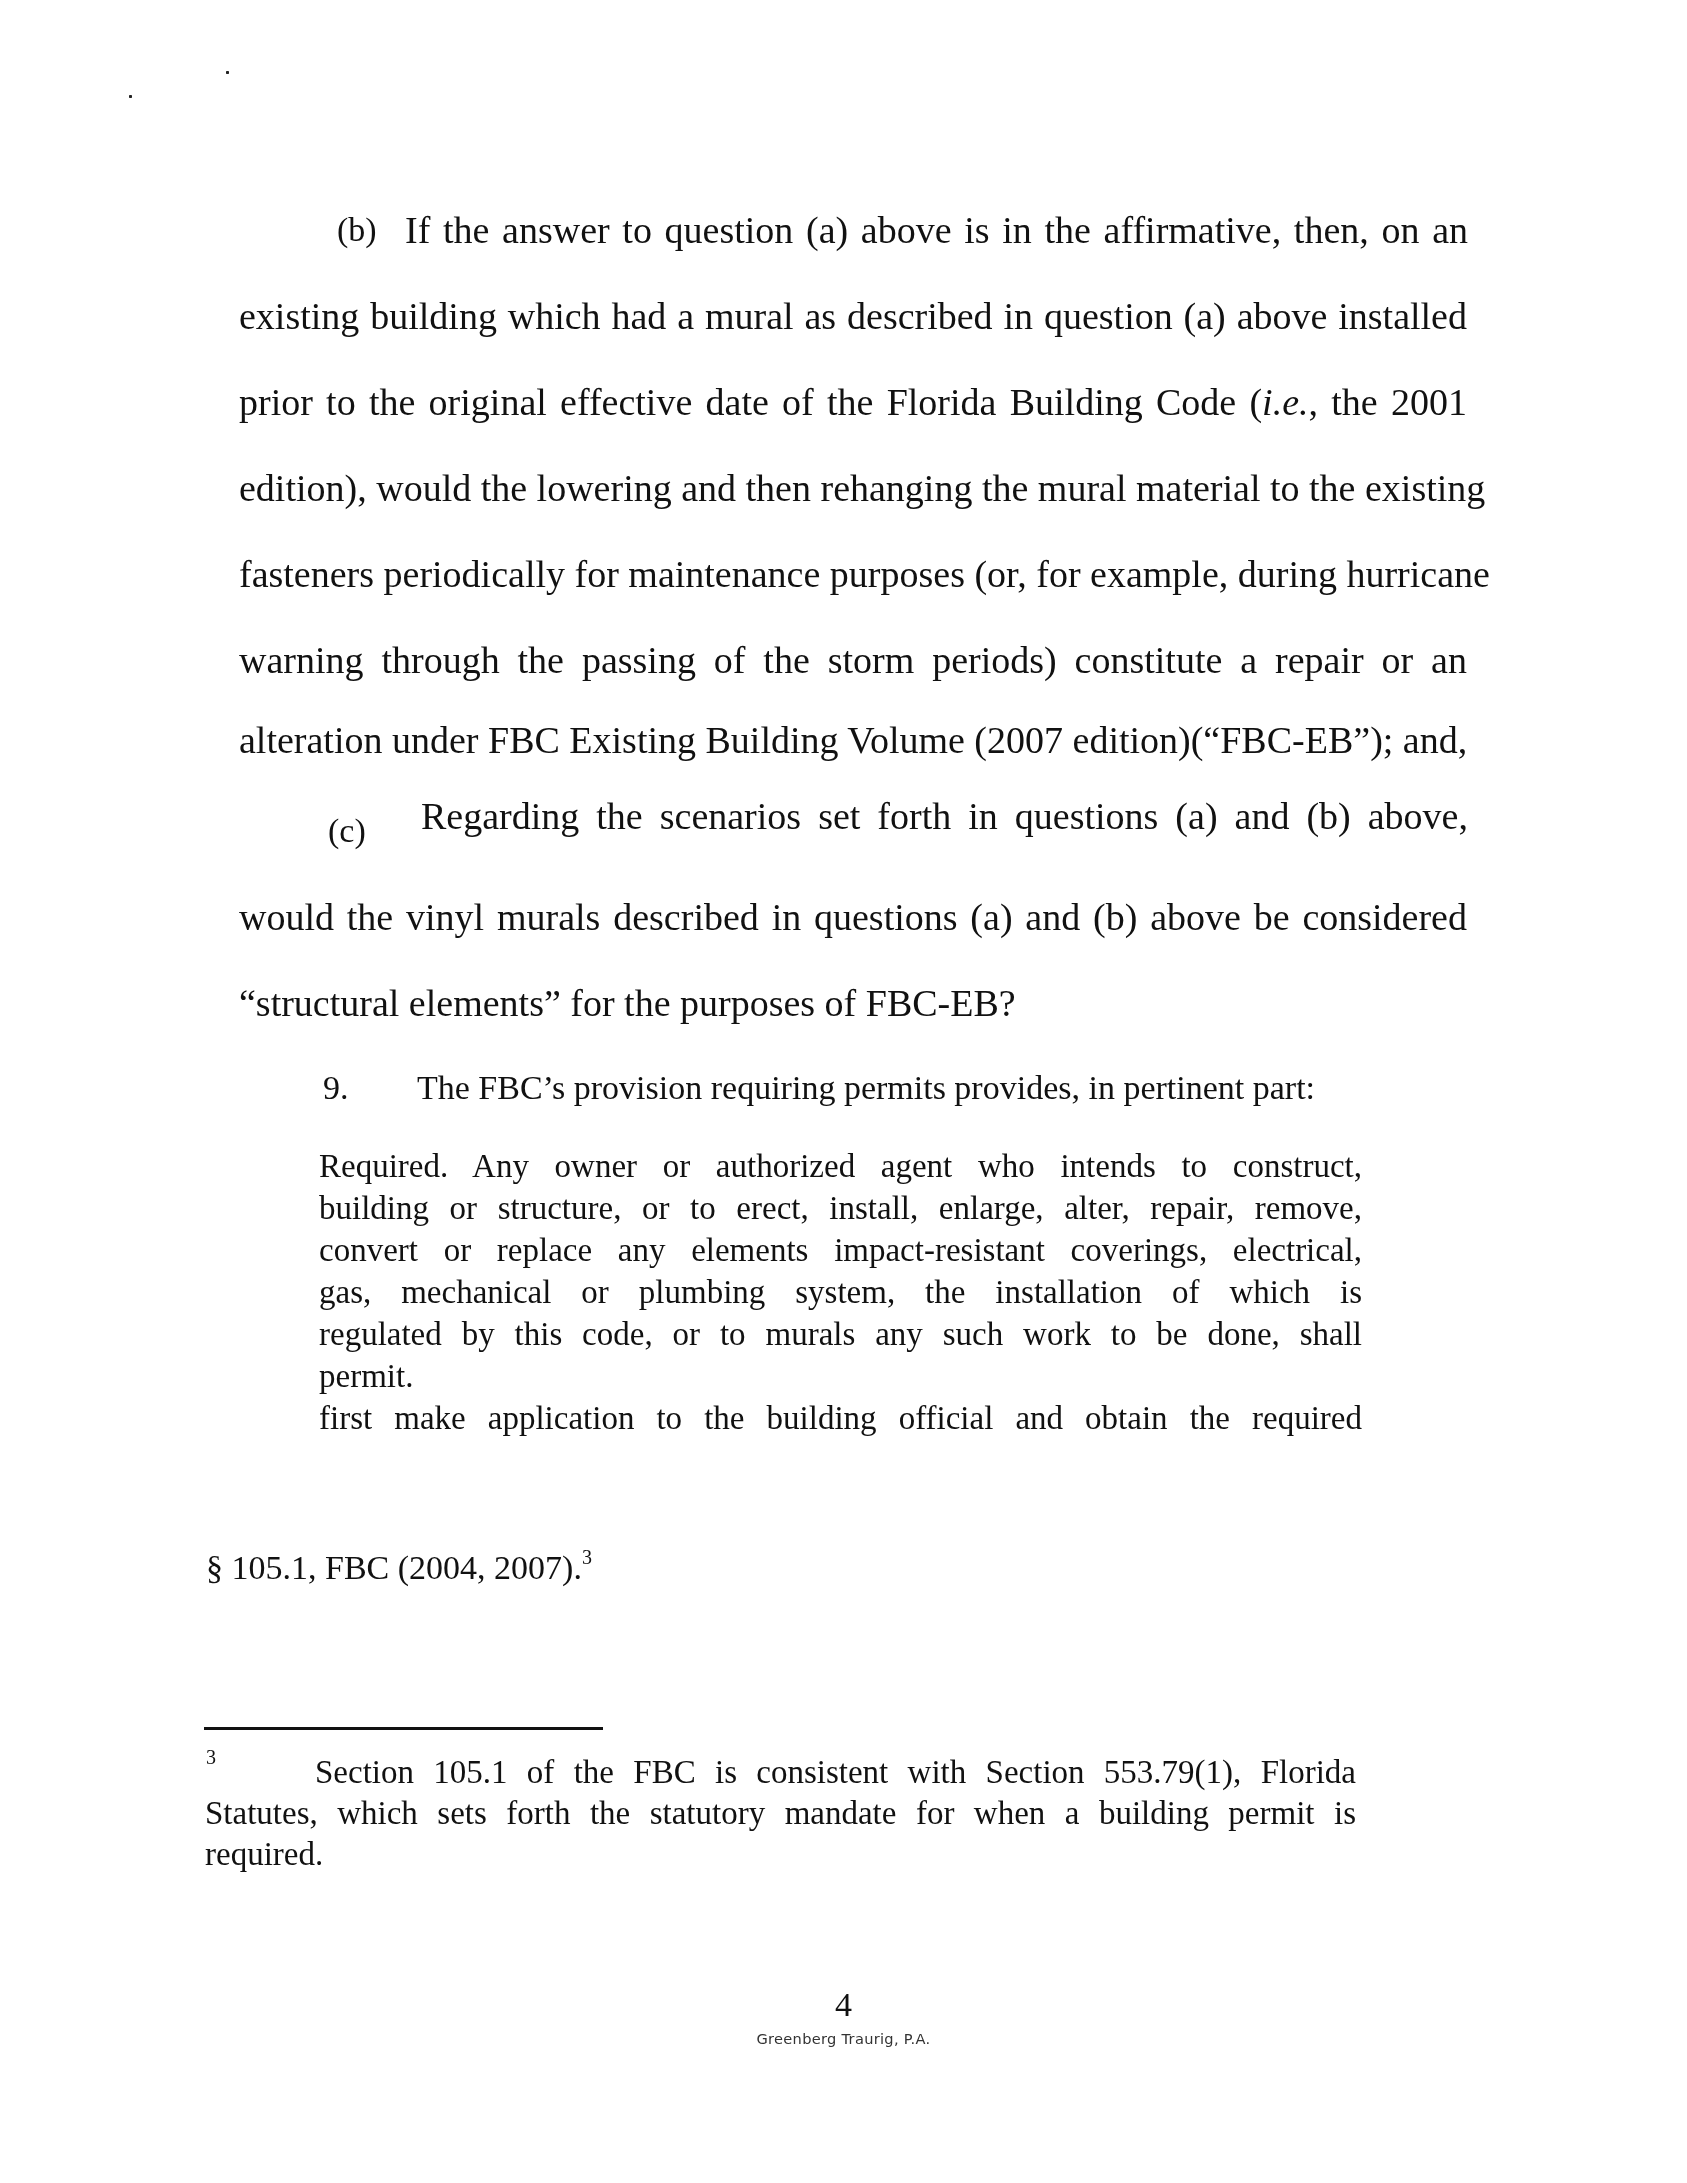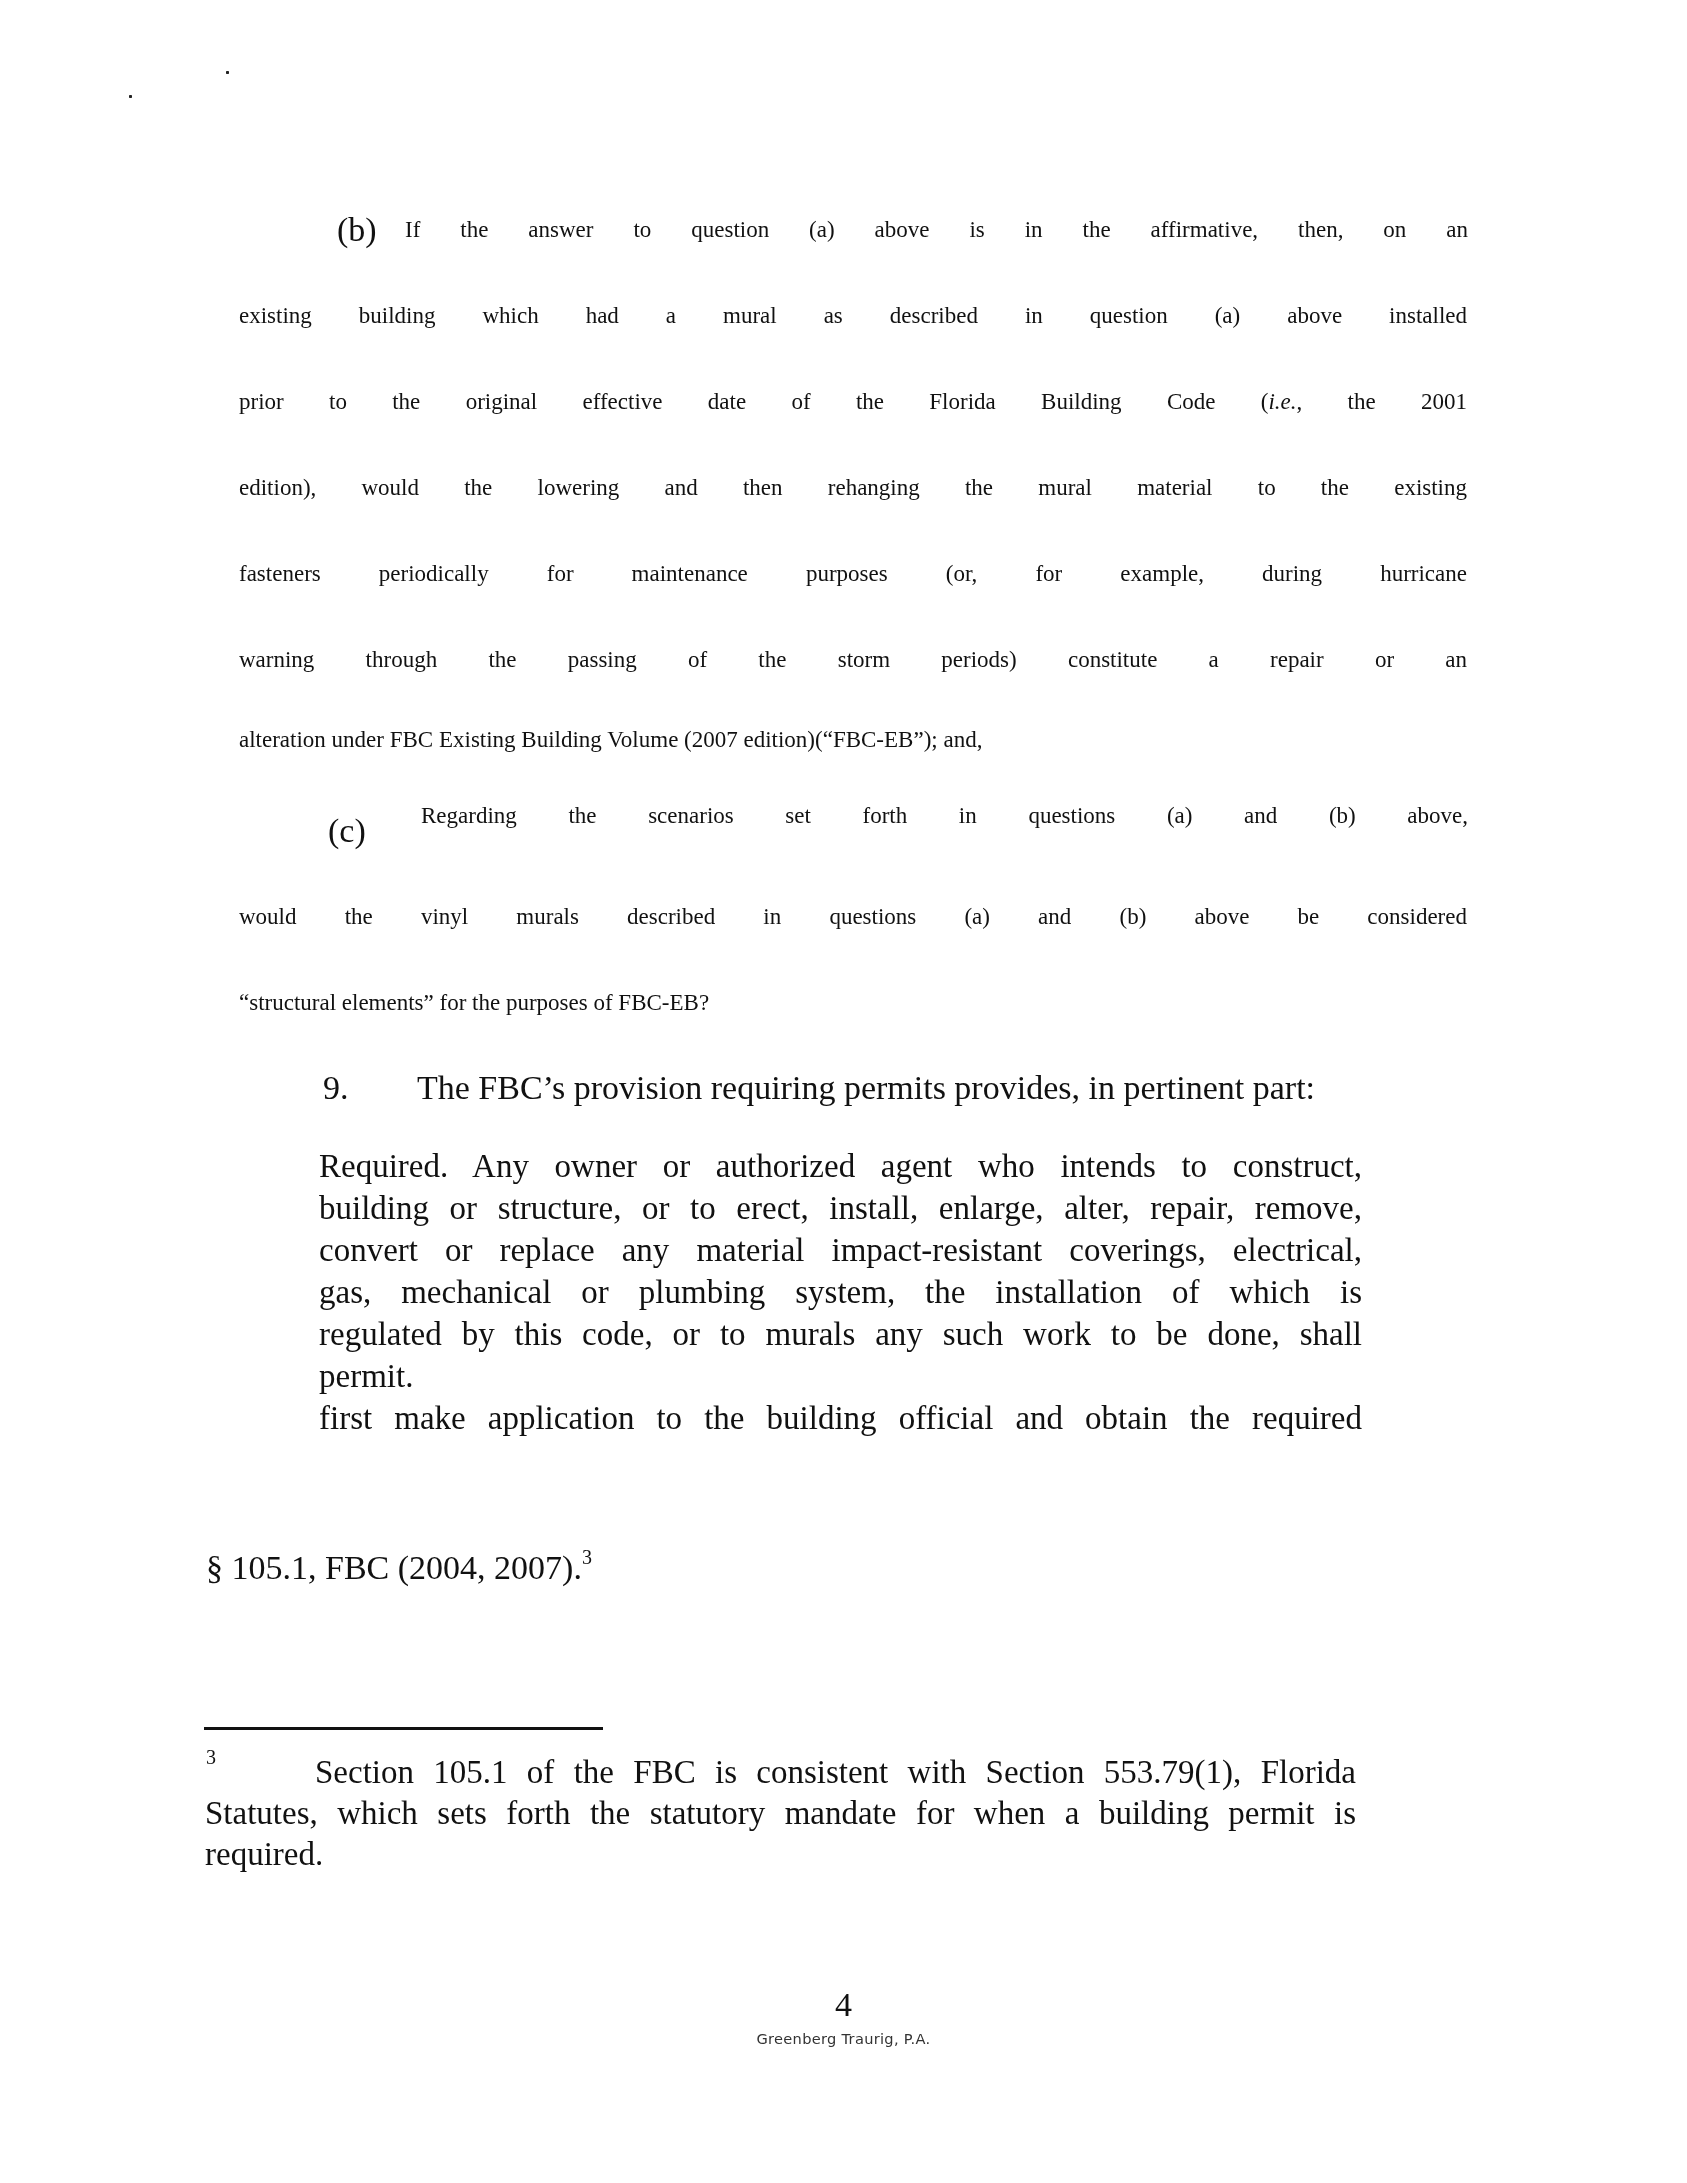--- a/index.html
+++ b/index.html
@@ -19,21 +19,21 @@
       position: absolute;
       width: 2.6px;
       height: 3.3px;
       background: #222;
       border-radius: 0.7px;
     }
     .dbl {
       position: absolute;
       left: 239px;
       width: 1228px;
-      font-size: 23px;
+      font-size: 38px;
       line-height: 40px;
       text-align: justify;
       text-align-last: justify;
       white-space: nowrap;
     }
     .dbl.last {
       text-align-last: left;
     }
     .indent-text {
       position: absolute;
@@ -152,21 +152,21 @@
 <div class="dbl" style="left:421px; width:1047px; top:796px;">Regarding the scenarios set forth in questions (a) and (b) above,</div>
 <div class="dbl" style="top:897px;">would the vinyl murals described in questions (a) and (b) above be considered</div>
 <div class="dbl last" style="top:983px;">“structural elements” for the purposes of FBC-EB?</div>
 
 <div class="indent-text" style="left:323px; top:1068px;">9.</div>
 <div class="indent-text" style="left:417px; top:1068px;">The FBC’s provision requiring permits provides, in pertinent part:</div>
 
 <div class="block-quote">
   <span class="bq-line">Required. Any owner or authorized agent who intends to construct,</span>
   <span class="bq-line">building or structure, or to erect, install, enlarge, alter, repair, remove,</span>
-  <span class="bq-line">convert or replace any material impact-resistant coverings, electrical,</span>
+  <span class="bq-line">convert or replace any elements impact-resistant coverings, electrical,</span>
   <span class="bq-line">gas, mechanical or plumbing system, the installation of which is</span>
   <span class="bq-line">regulated by this code, or to murals any such work to be done, shall</span>
   <span class="bq-line last">permit.</span>
   <span class="bq-line">first make application to the building official and obtain the required</span>
 </div>
 
 <div class="citation">
   <span>§ 105.1, FBC (2004, 2007).</span><sup>3</sup>
 </div>
 

